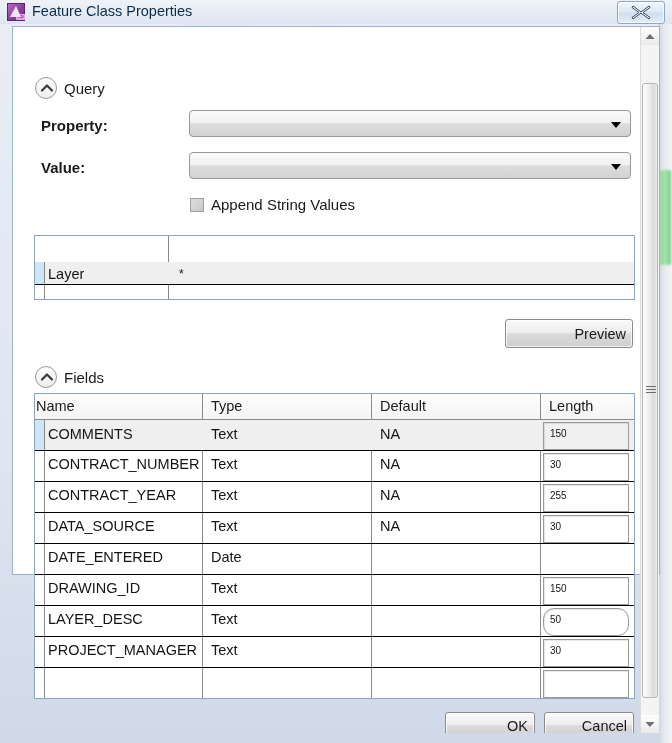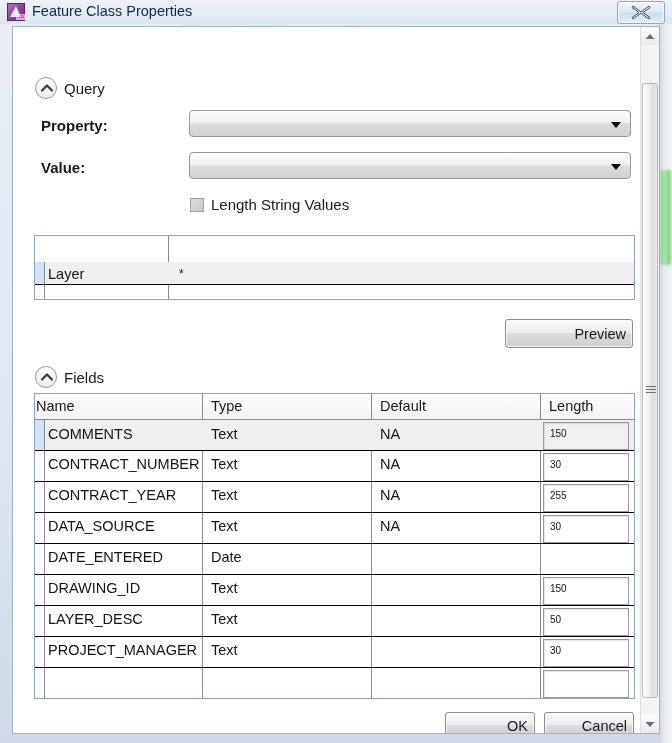--- a/index.html
+++ b/index.html
@@ -94,21 +94,21 @@
     border-radius: 3px;
     background: linear-gradient(180deg, #f0f5fb 0%, #dde8f4 48%, #cfdded 52%, #e3edf8 100%);
     box-shadow: inset 0 0 0 1px rgba(255,255,255,.7);
   }
   #close-button svg { position: absolute; left: 13px; top: 3px; }
 
   
   #client {
     position: absolute;
     left: 12px; top: 26px;
-    width: 648px; height: 708px;
+    width: 648px; height: 549px;
     background: #ffffff;
     border: 1px solid #9bb2cc;
     box-sizing: border-box;
   }
   #scroll-clip {
     position: absolute;
     left: 0; top: 0;
     width: 627px; height: 706px;
     overflow: hidden;
   }
@@ -326,21 +326,21 @@
           <span class="arrow"></span>
         </div>
 
         <div class="form-label" style="left:28px; top:146px;">Value:</div>
         <div class="combo" style="left:176px; top:139px; width:442px;">
           <span class="cell" style="left:7px; top:5px;"></span>
           <span class="arrow"></span>
         </div>
 
         <div class="checkbox-box" style="left:177px; top:185px;"></div>
-        <div class="checkbox-label" style="left:198px; top:183px;">Length String Values</div>
+        <div class="checkbox-label" style="left:198px; top:183px;">Append String Values</div>
 
         <div class="grid" style="left:21px; top:222px; width:601px; height:65px;">
           <div class="vline" style="left:133px; top:0; height:63px;"></div>
 
           <div class="row-highlight" style="top:26px; width:590px; height:22px;"></div>
           <div class="row-sel-strip" style="top:26px; height:22px;"></div>
           <div class="cell" style="left:13px; top:30px;">Layer</div>
           <div class="cell" style="left:144px; top:31px; font-size:12px;">*</div>
           <div class="hline" style="left:0; top:48px; width:599px;"></div>
 
@@ -419,21 +419,21 @@
           <div class="cell" style="left:345px; top:186px;"></div>
           <div class="len-box" style="left:508px; top:183px; width:86px; height:28px;">
             <span class="len-text" style="left:6px; top:5px;">150</span>
           </div>
           <div class="hline" style="left:0; top:211px; width:599px;"></div>
 
           <div class="row-strip" style="top:212px; height:30px;"></div>
           <div class="cell" style="left:13px;  top:217px;">LAYER_DESC</div>
           <div class="cell" style="left:176px; top:217px;">Text</div>
           <div class="cell" style="left:345px; top:217px;"></div>
-          <div class="len-box" style="left:508px; top:214px; width:86px; height:28px;">
+          <div class="len-box" style="left:508px; top:214px; width:86px; height:28px;border-radius:11px;">
             <span class="len-text" style="left:6px; top:5px;">50</span>
           </div>
           <div class="hline" style="left:0; top:242px; width:599px;"></div>
 
           <div class="row-strip" style="top:243px; height:30px;"></div>
           <div class="cell" style="left:13px;  top:248px;">PROJECT_MANAGER</div>
           <div class="cell" style="left:176px; top:248px;">Text</div>
           <div class="cell" style="left:345px; top:248px;"></div>
           <div class="len-box" style="left:508px; top:245px; width:86px; height:28px;">
             <span class="len-text" style="left:6px; top:5px;">30</span>

